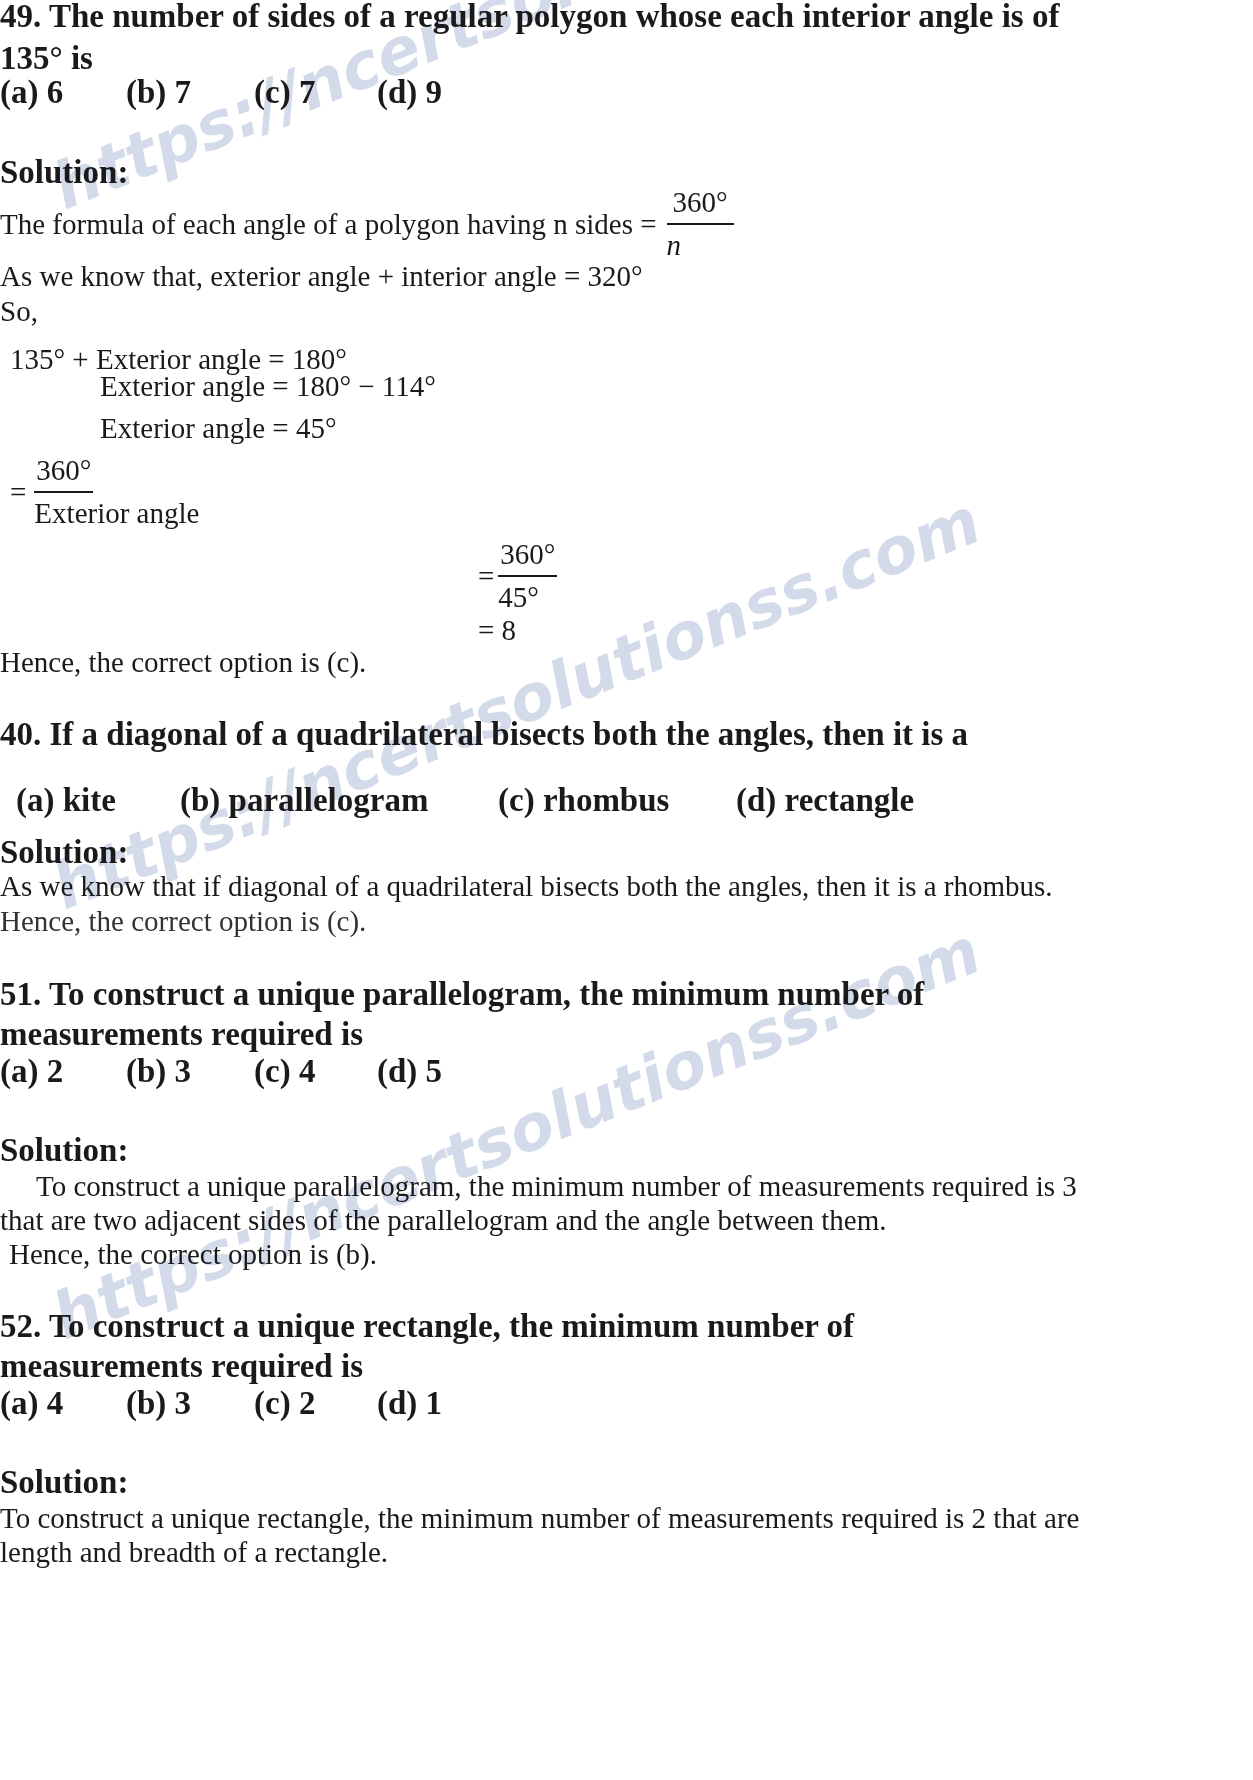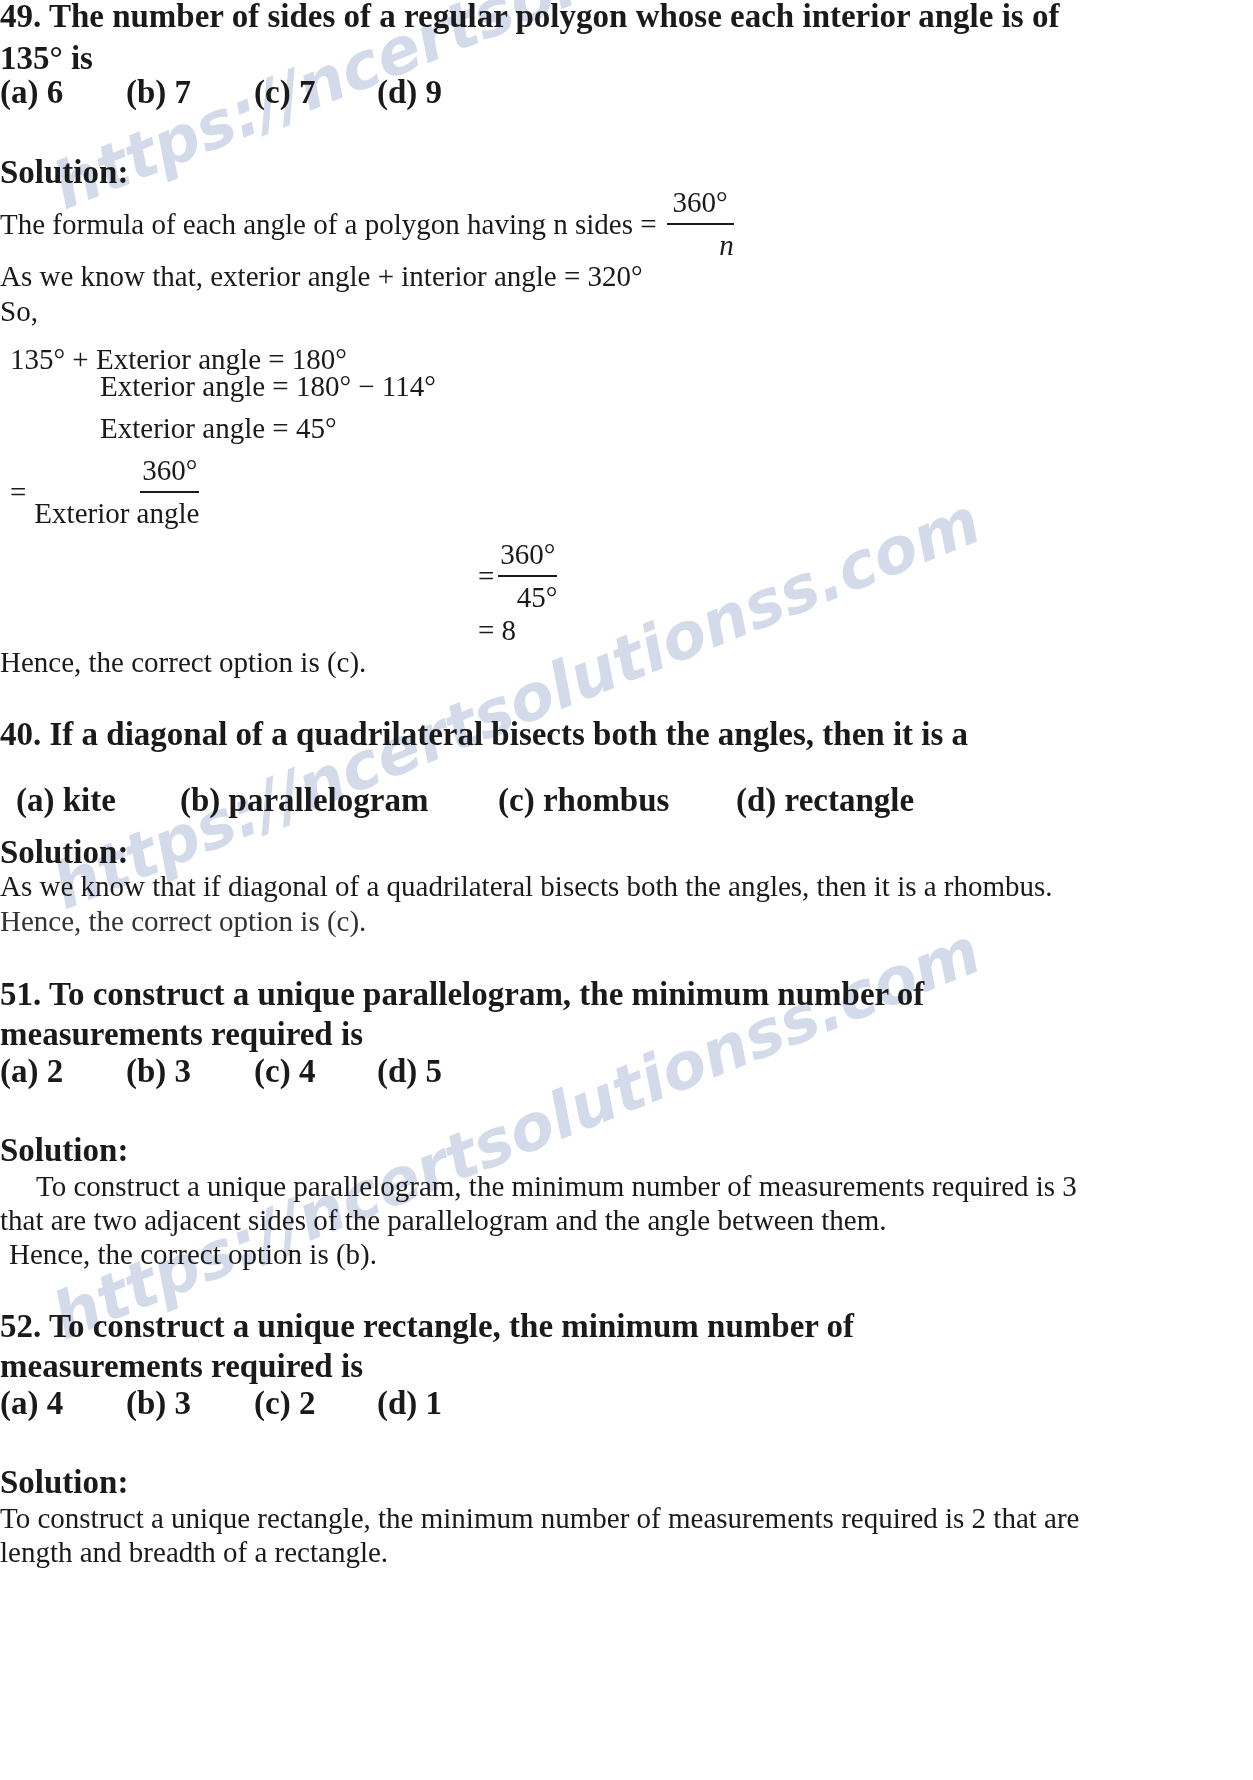--- a/index.html
+++ b/index.html
@@ -6,21 +6,21 @@
     body {
       width: 1253px; height: 1780px; position: relative; overflow: hidden;
       font-family: "Liberation Serif", "DejaVu Serif", serif; color: #1a1a1a;
     }
     .abs { position: absolute; left: 0; white-space: nowrap; }
     .q { font-weight: bold; font-size: 33px; line-height: 44px; }
     .opts { font-weight: bold; font-size: 33px; }
     .opts span { display: inline-block; }
     .sol-h { font-weight: bold; font-size: 33px; }
     .txt { font-size: 29px; }
-    .frac { display: inline-flex; flex-direction: column; align-items: flex-end; vertical-align: middle; }
+    .frac { display: inline-flex; flex-direction: column; align-items: flex-start; vertical-align: middle; }
     .frac .num { border-bottom: 2px solid #1a1a1a; padding: 0 6px 4px; }
     .frac .den { padding-top: 4px; }
     .wm {
       position: absolute; font-family: "DejaVu Sans", sans-serif; font-weight: bold;
       font-style: italic; color: rgba(140,160,200,0.38); white-space: nowrap;
       transform-origin: left bottom; pointer-events: none;
     }
   </style>
 </head>
 <body>

